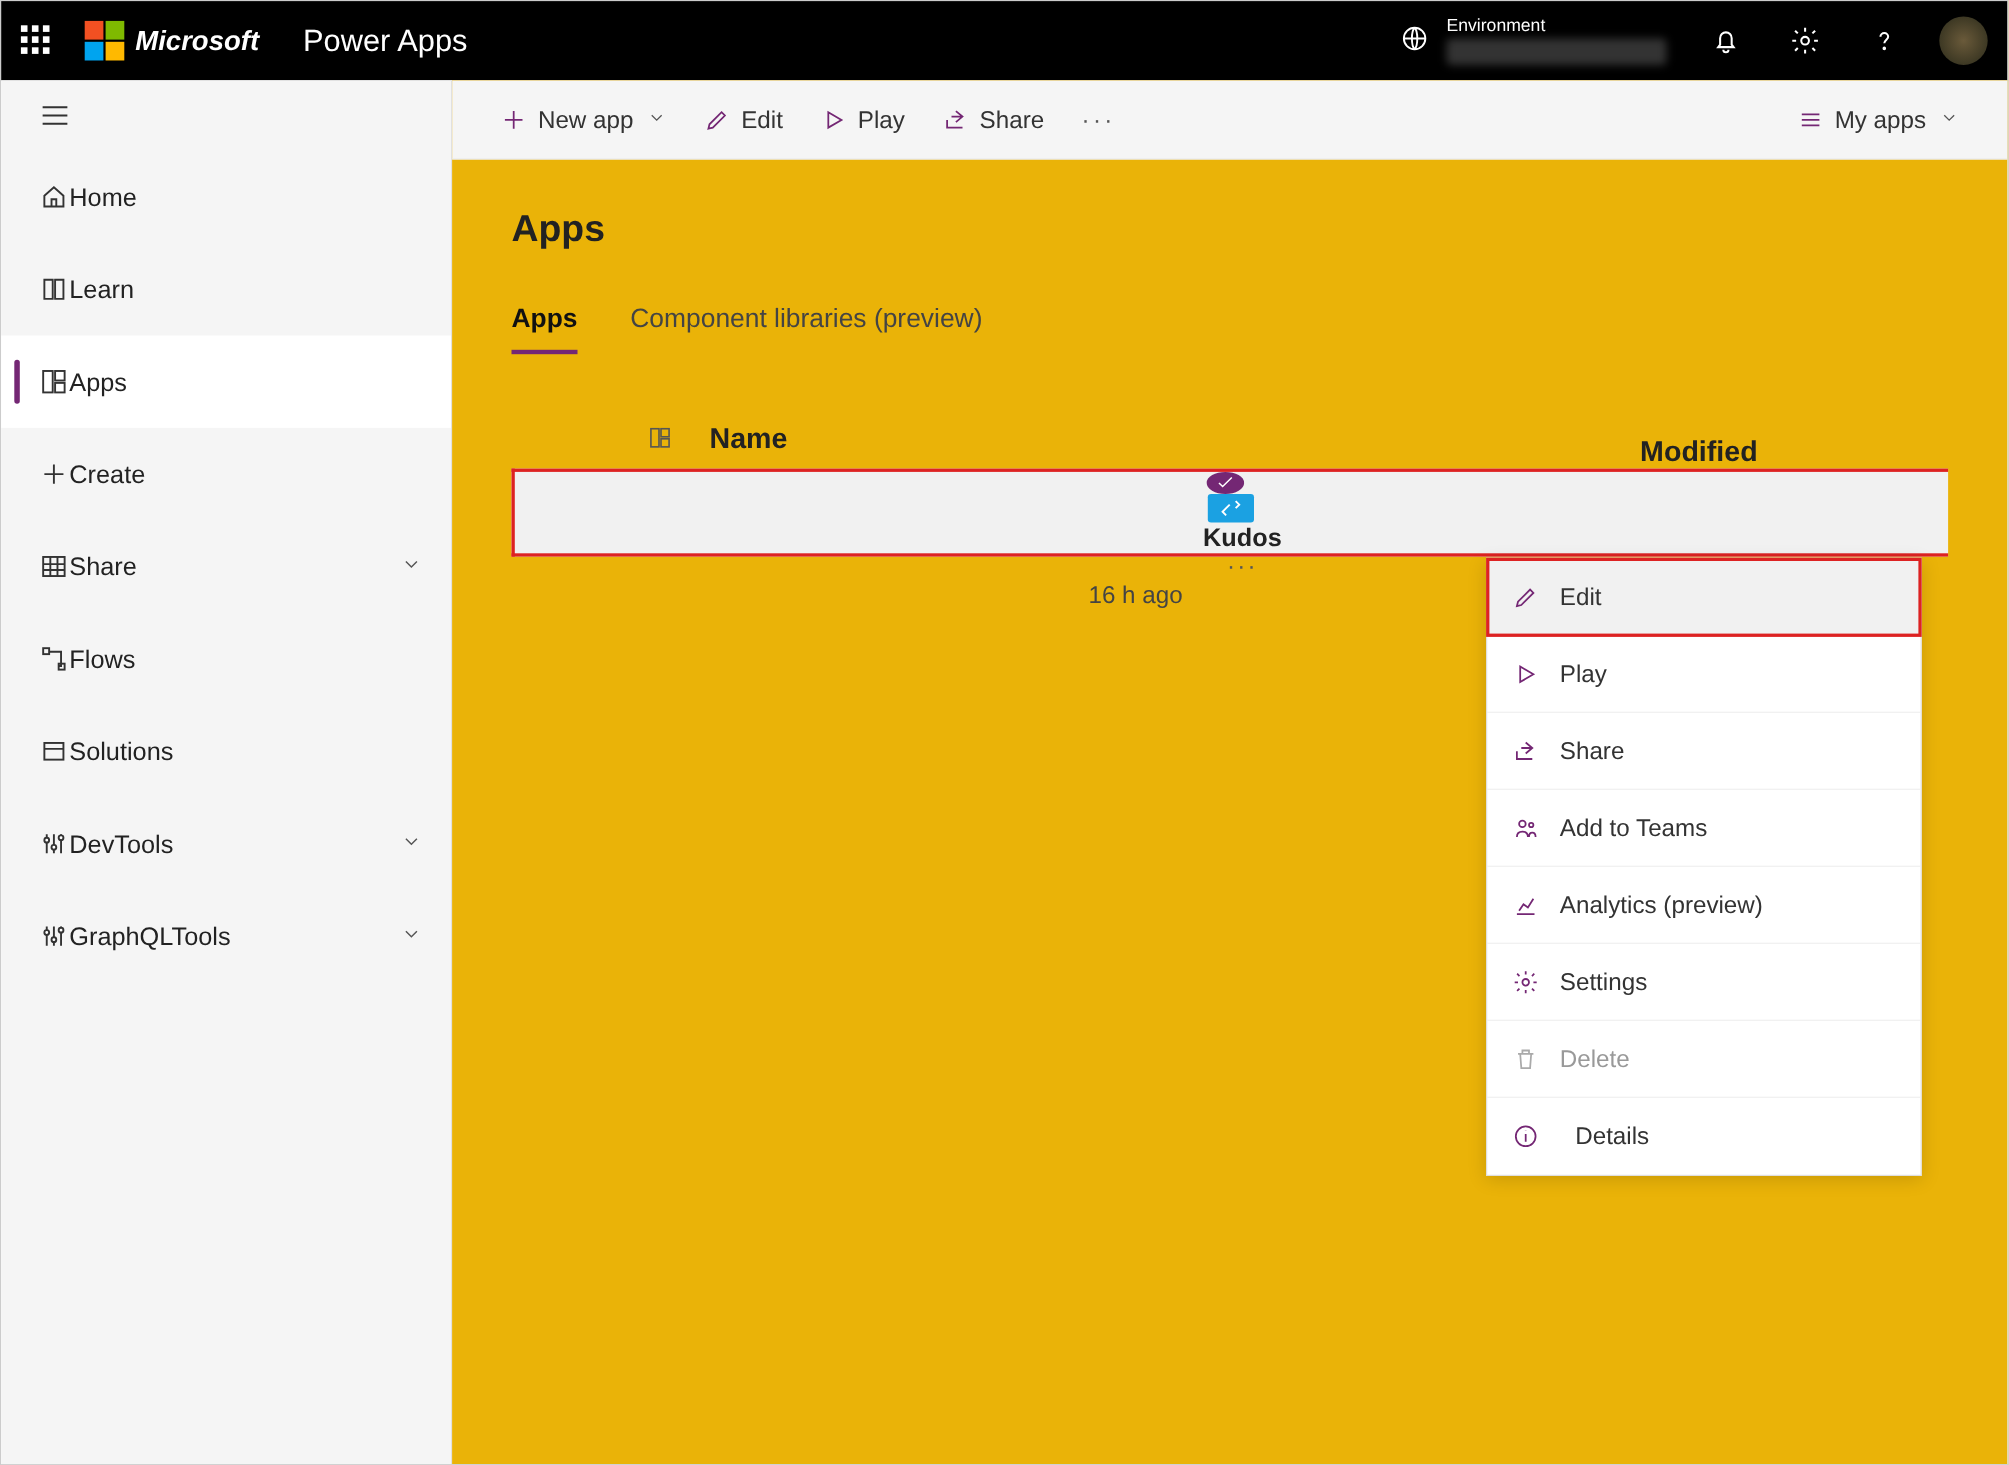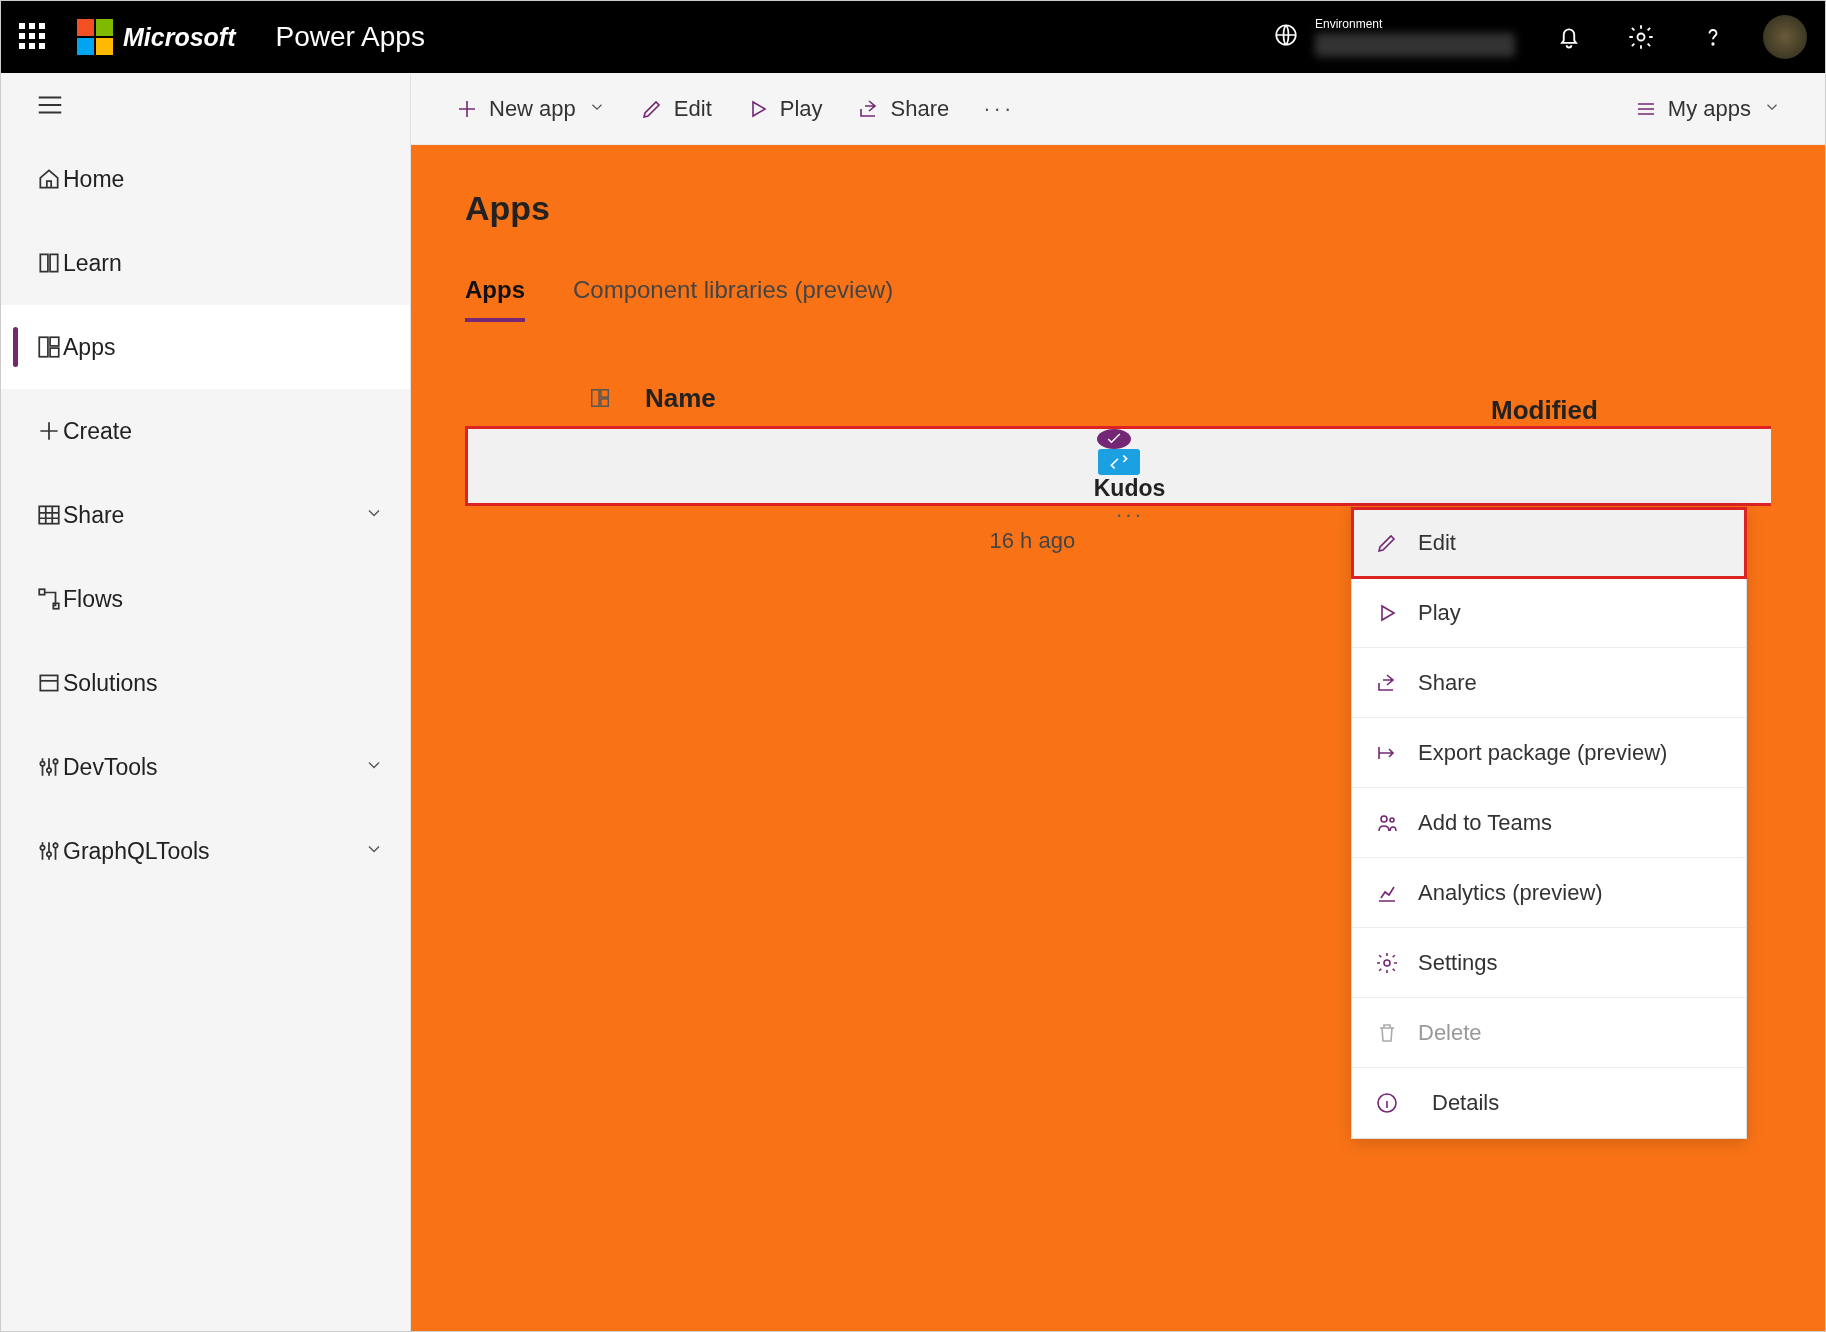--- a/index.html
+++ b/index.html
@@ -10,41 +10,41 @@
 .waffle { width:28px; height:28px; display:grid; grid-template-columns:repeat(3,6px); grid-template-rows:repeat(3,6px); gap:4px; margin-right:30px; cursor:pointer; }
 .waffle span { background:#fff; width:6px; height:6px; }
 .mslogo { display:flex; align-items:center; margin-right:40px; }
 .mslogo .sq { width:36px; height:36px; display:grid; grid-template-columns:1fr 1fr; grid-template-rows:1fr 1fr; gap:2px; margin-right:10px; }
 .mslogo .sq span:nth-child(1){background:#f25022;} .mslogo .sq span:nth-child(2){background:#7fba00;}
 .mslogo .sq span:nth-child(3){background:#00a4ef;} .mslogo .sq span:nth-child(4){background:#ffb900;}
 .mslogo .txt { font-size:25px; font-weight:600;font-style:italic; }
 .product { font-size:28px; font-weight:400; }
 .topbar .spacer { flex:1; }
 .env { display:flex; align-items:center; gap:16px; margin-right:40px; }
-.env .lbl { font-size:12px; }
+.env .lbl { font-size:16px; }
 .env .blur { width:200px; height:24px; background:#333; filter:blur(4px); border-radius:4px; margin-top:2px; }
 .topicons { display:flex; align-items:center; gap:44px; }
 .topicons .ico { width:28px; height:28px; display:flex; align-items:center; justify-content:center; cursor:pointer; color:#fff; }
 .avatar { width:44px; height:44px; border-radius:50%; background:radial-gradient(circle,#6a5a3a,#2a2a1a); margin-left:36px; cursor:pointer; }
 
 
 .body { display:flex; height:calc(100% - 72px); }
 
 
 .nav { width:410px; background:#f5f5f5; border-right:1px solid #e0e0e0; display:flex; flex-direction:column; }
 .hamburger { height:64px; display:flex; align-items:center; padding-left:34px; cursor:pointer; }
 .hamburger svg { width:30px; height:30px; color:#333; }
 .nav-item { height:84px; display:flex; align-items:center; padding-left:34px; font-size:23px; color:#222; cursor:pointer; position:relative; }
 .nav-item.active { background:#fff; }
 .nav-item.active::before { content:""; position:absolute; left:12px; top:22px; bottom:22px; width:5px; background:#742774; border-radius:3px; }
 .nav-item .nico { width:28px; height:28px; display:flex; align-items:center; justify-content:center; color:#333; }
 .nav-item .chev { margin-left:auto; margin-right:26px; color:#555; }
 
 
-.main { flex:1; display:flex; flex-direction:column; background:#f97316; overflow:hidden; }
+.main { flex:1; display:flex; flex-direction:column; background:#eab308; overflow:hidden; }
 .cmdbar { height:72px; background:#f5f5f5; border-bottom:1px solid #eaeaea; display:flex; align-items:center; padding:0 44px; gap:34px; }
 .cmd { display:flex; align-items:center; gap:10px; font-size:22px; color:#333; cursor:pointer; }
 .cmd .cico { width:24px; height:24px; color:#742774; display:flex; align-items:center; justify-content:center; }
 .cmd .chev { color:#555; margin-left:2px; }
 .cmdbar .spacer { flex:1; }
 
 .content { flex:1; padding:44px 54px; position:relative; }
 .page-title { font-size:34px; font-weight:600; color:#222; margin-bottom:48px; }
 
 .tabs { display:flex; gap:48px; border-bottom:0px solid #ddd; margin-bottom:48px; }
@@ -352,28 +352,20 @@
             <span class="cico">
               <svg viewBox="0 0 24 24" width="24" height="24">
                 <path d="M4 12v7h14M12 4l6 5-6 5M18 9H8"></path>
               </svg>
             </span>
             <span>Share</span>
           </div>
           <div class="ctxitem">
             <span class="cico">
               <svg viewBox="0 0 24 24" width="24" height="24">
-                <path d="M4 12h14M14 8l4 4-4 4M4 6v12"></path>
-              </svg>
-            </span>
-            <span>Export package (preview)</span>
-          </div>
-          <div class="ctxitem">
-            <span class="cico">
-              <svg viewBox="0 0 24 24" width="24" height="24">
                 <circle cx="9" cy="8" r="3"></circle>
                 <circle cx="17" cy="9" r="2"></circle>
                 <path d="M4 20c0-3 2-5 5-5s5 2 5 5M15 20c0-2 1-4 3-4s3 2 3 4"></path>
               </svg>
             </span>
             <span>Add to Teams</span>
           </div>
           <div class="ctxitem">
             <span class="cico">
               <svg viewBox="0 0 24 24" width="24" height="24">

